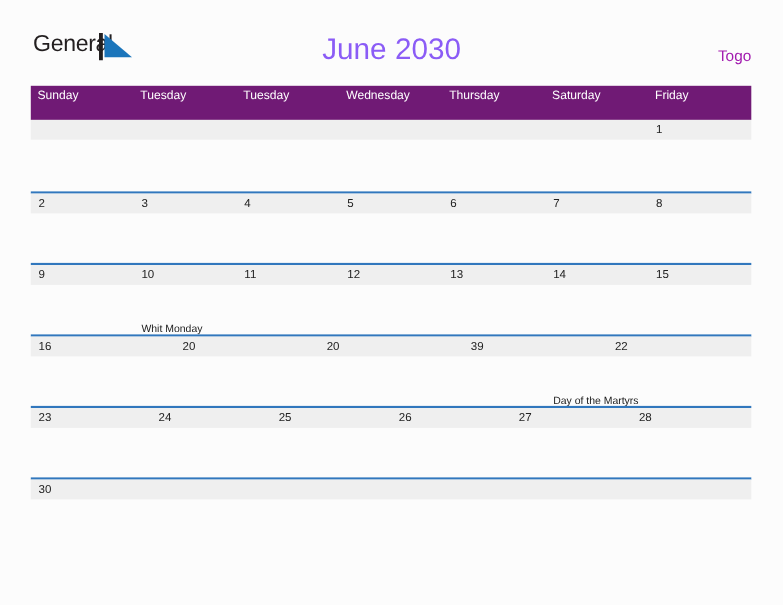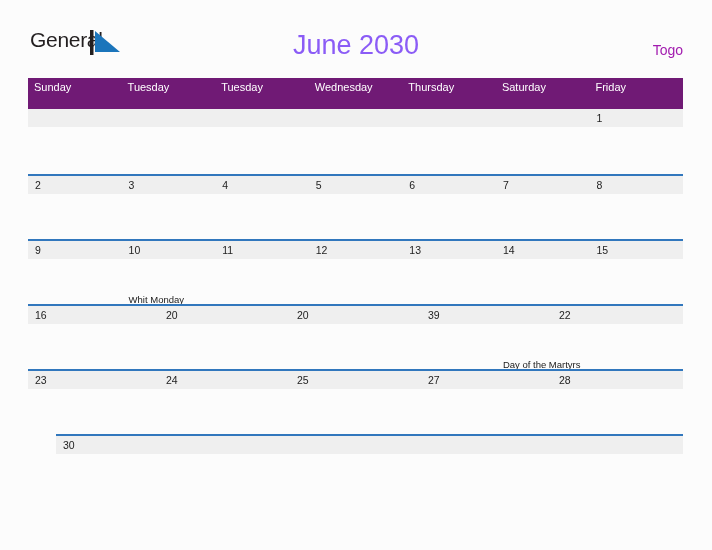--- a/index.html
+++ b/index.html
@@ -105,21 +105,20 @@
     border-top: 2px solid #3177bd;
     height: 65px;
     box-sizing: border-box;
     position: relative;
   }
   .week-row:first-of-type {
     border-top: none;
   }
   .week-row.last-week {
     height: 22px;
-    margin-left: 28px;
   }
 
   .day-band {
     display: flex;
     background: #efefef;
     height: 18px;
   }
   .day-cells {
     display: flex;
     height: 47px;
@@ -260,20 +259,21 @@
             <span class="event-text">Day of the Martyrs</span>
           </div>
           <div class="day-events"></div>
         </div>
       </div>
       <div class="week-row">
         <div class="day-band">
           <div class="day-number">23</div>
           <div class="day-number">24</div>
           <div class="day-number">25</div>
+          <div class="day-number">26</div>
           <div class="day-number">27</div>
           <div class="day-number">28</div>
         </div>
         <div class="day-cells">
           <div class="day-events"></div>
           <div class="day-events"></div>
           <div class="day-events"></div>
           <div class="day-events"></div>
           <div class="day-events"></div>
           <div class="day-events"></div>

